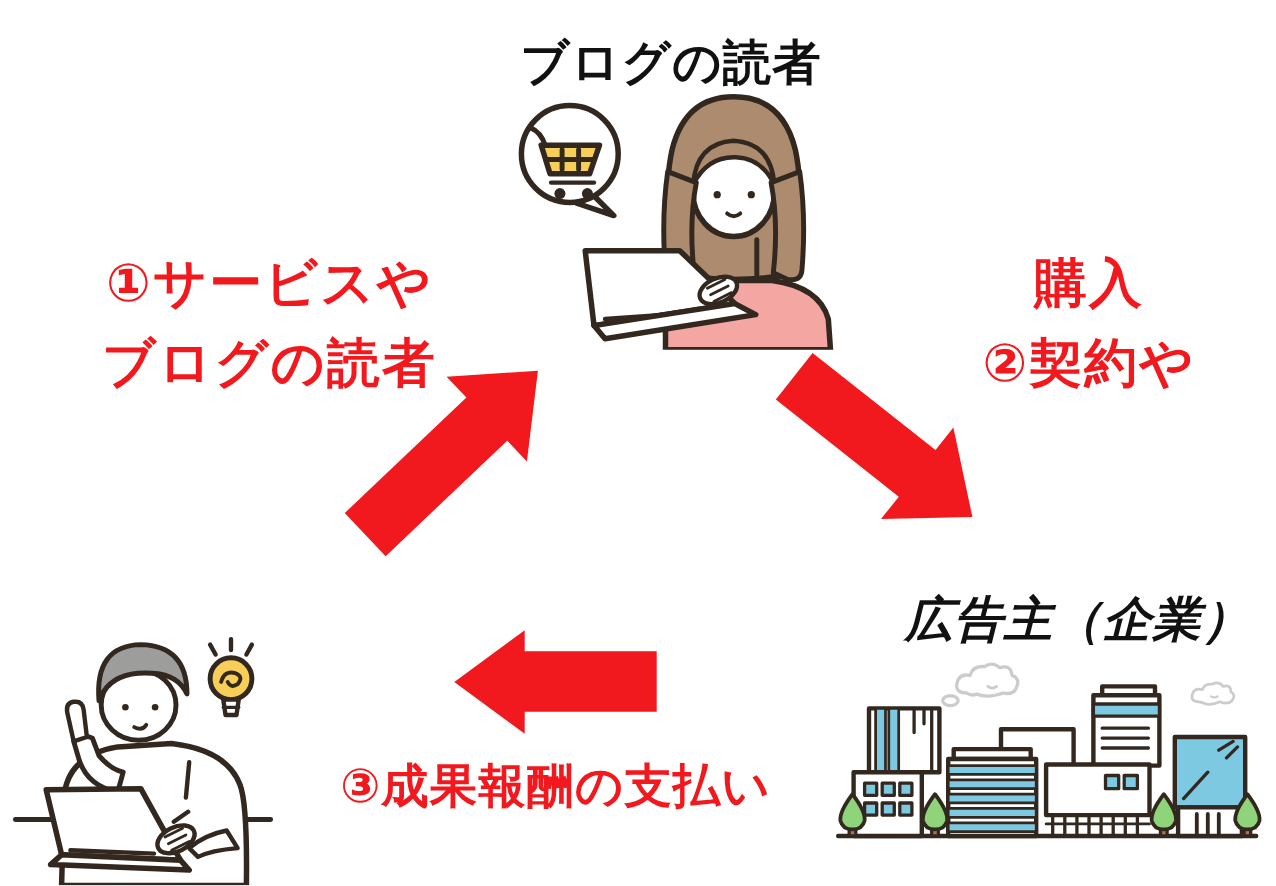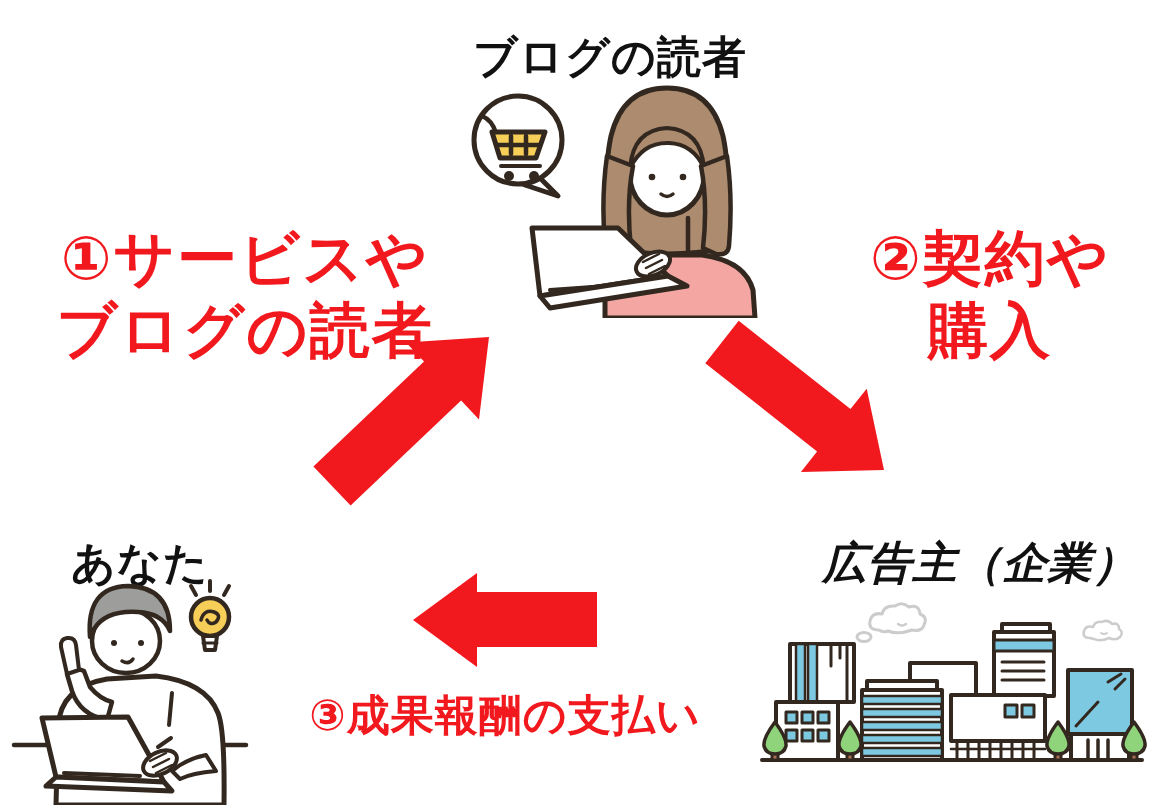--- a/index.html
+++ b/index.html
@@ -8,21 +8,21 @@
     font-family:"DejaVu Sans",sans-serif;
   }
   .abs{position:absolute;}
   .actor-label{
     color:var(--ink);font-weight:800;font-size:44px;letter-spacing:1px;
     text-align:center;white-space:nowrap;
   }
   .step-text{
     color:var(--red);font-weight:800;text-align:center;white-space:nowrap;
   }
-  .step-big{font-size:60px;line-height:72px;letter-spacing:2px;}
+  .step-big{font-size:48px;line-height:72px;letter-spacing:2px;}
   .step-wide{font-size:43px;line-height:66px;letter-spacing:1px;}
   svg{display:block;}
   .outline{stroke:var(--outline);stroke-linecap:round;stroke-linejoin:round;fill:none;}
 </style>
 </head>
 <body>
 
 <div id="canvas">
 
   <svg class="abs" style="left:0;top:0;" width="1160" height="805" viewBox="0 0 1160 805">
@@ -73,27 +73,26 @@
       </g>
     </g>
   </svg>
 
   <div class="abs step-text step-big" style="left:30px;top:222px;width:430px;">
     <div>①サービスや</div>
     <div>ブログの読者</div>
   </div>
 
   <div class="abs step-text step-big" style="left:840px;top:222px;width:300px;">
+    <div>購入</div>
     <div>②契約や</div>
-    <div>購入</div>
   </div>
 
   <div class="abs step-text step-wide" style="left:245px;top:682px;width:520px;">③成果報酬の支払い</div>
 
-  <div class="abs actor-label" style="left:30px;top:534px;width:220px;">あなた</div>
 
   <svg class="abs" style="left:10px;top:575px;" width="290" height="230" viewBox="0 0 290 230">
     <g class="outline" stroke-width="5">
       <path d="M4,170 H236" stroke-width="4.5"></path>
 
       <g>
         <path d="M186,20 L181,11 M200,16 V6 M214,20 L219,11" stroke-width="4"></path>
         <circle cx="200" cy="42" r="19" fill="var(--yellow)" stroke-width="4.5"></circle>
         <path d="M191,45 Q194,34 204,37 Q212,40 206,47 Q200,51 197,45" stroke-width="3.5"></path>
         <path d="M193,61 H207 L205,75 H195 Z" fill="#fff" stroke-width="4"></path>

